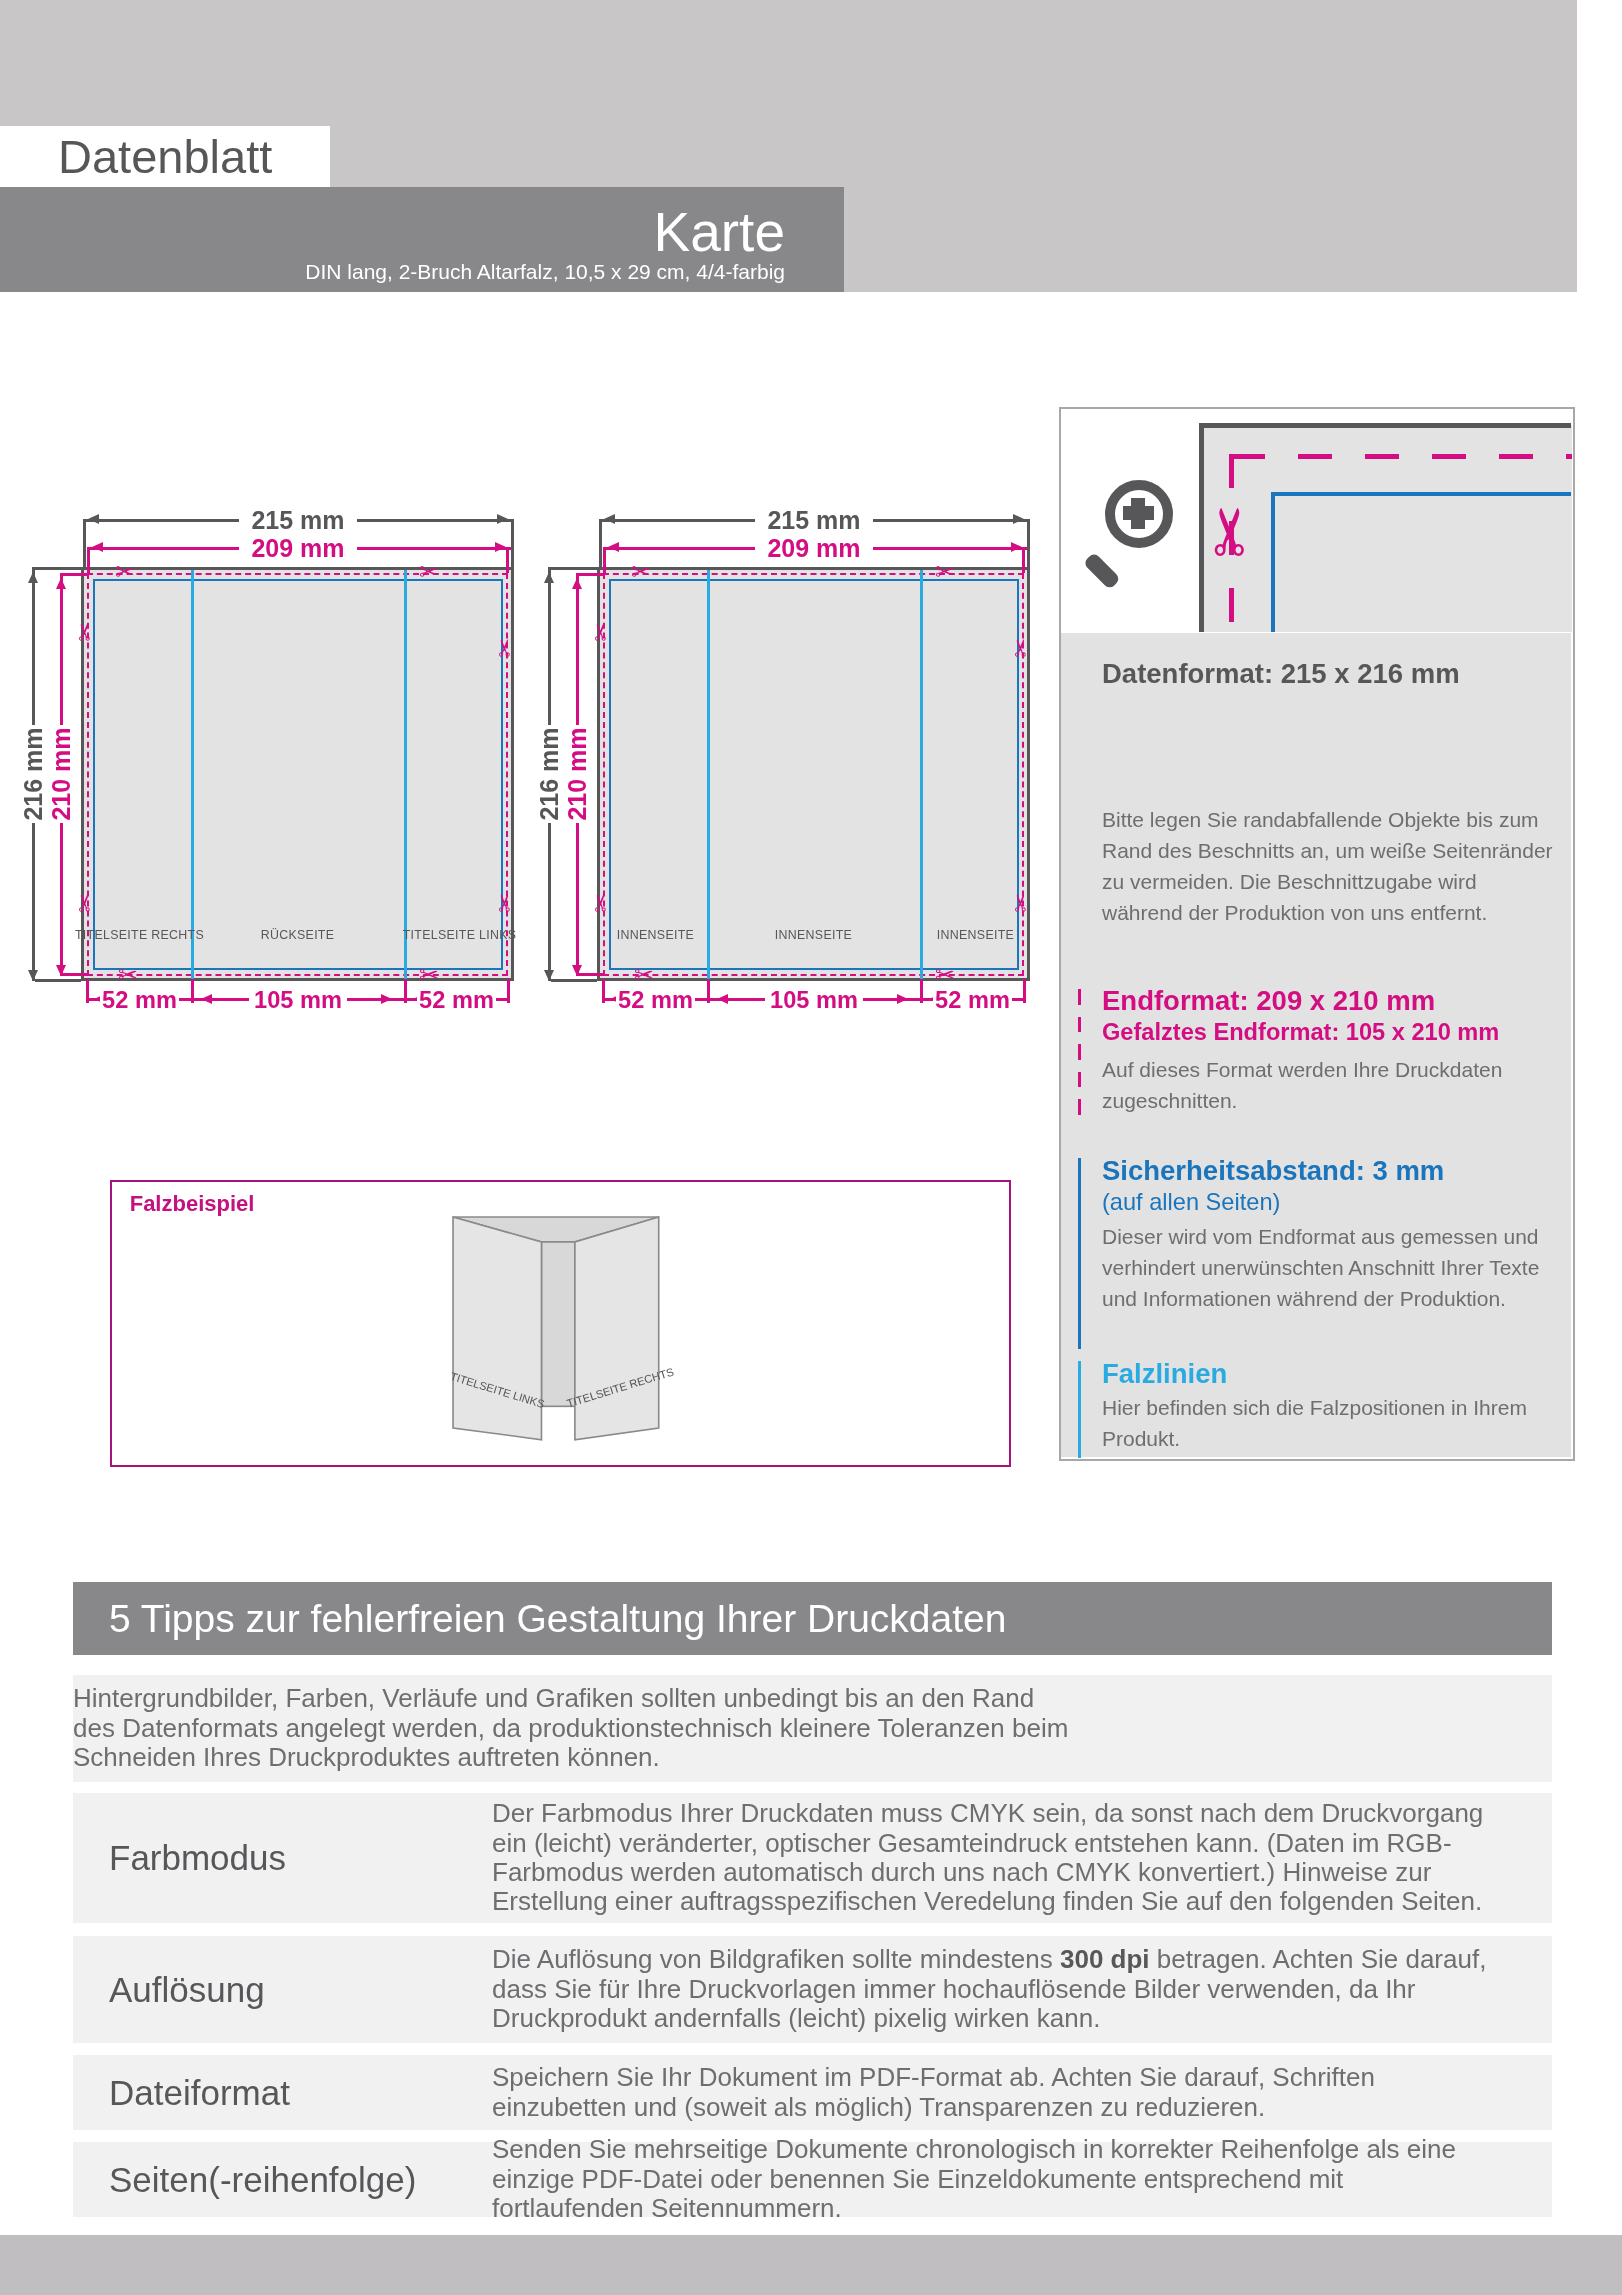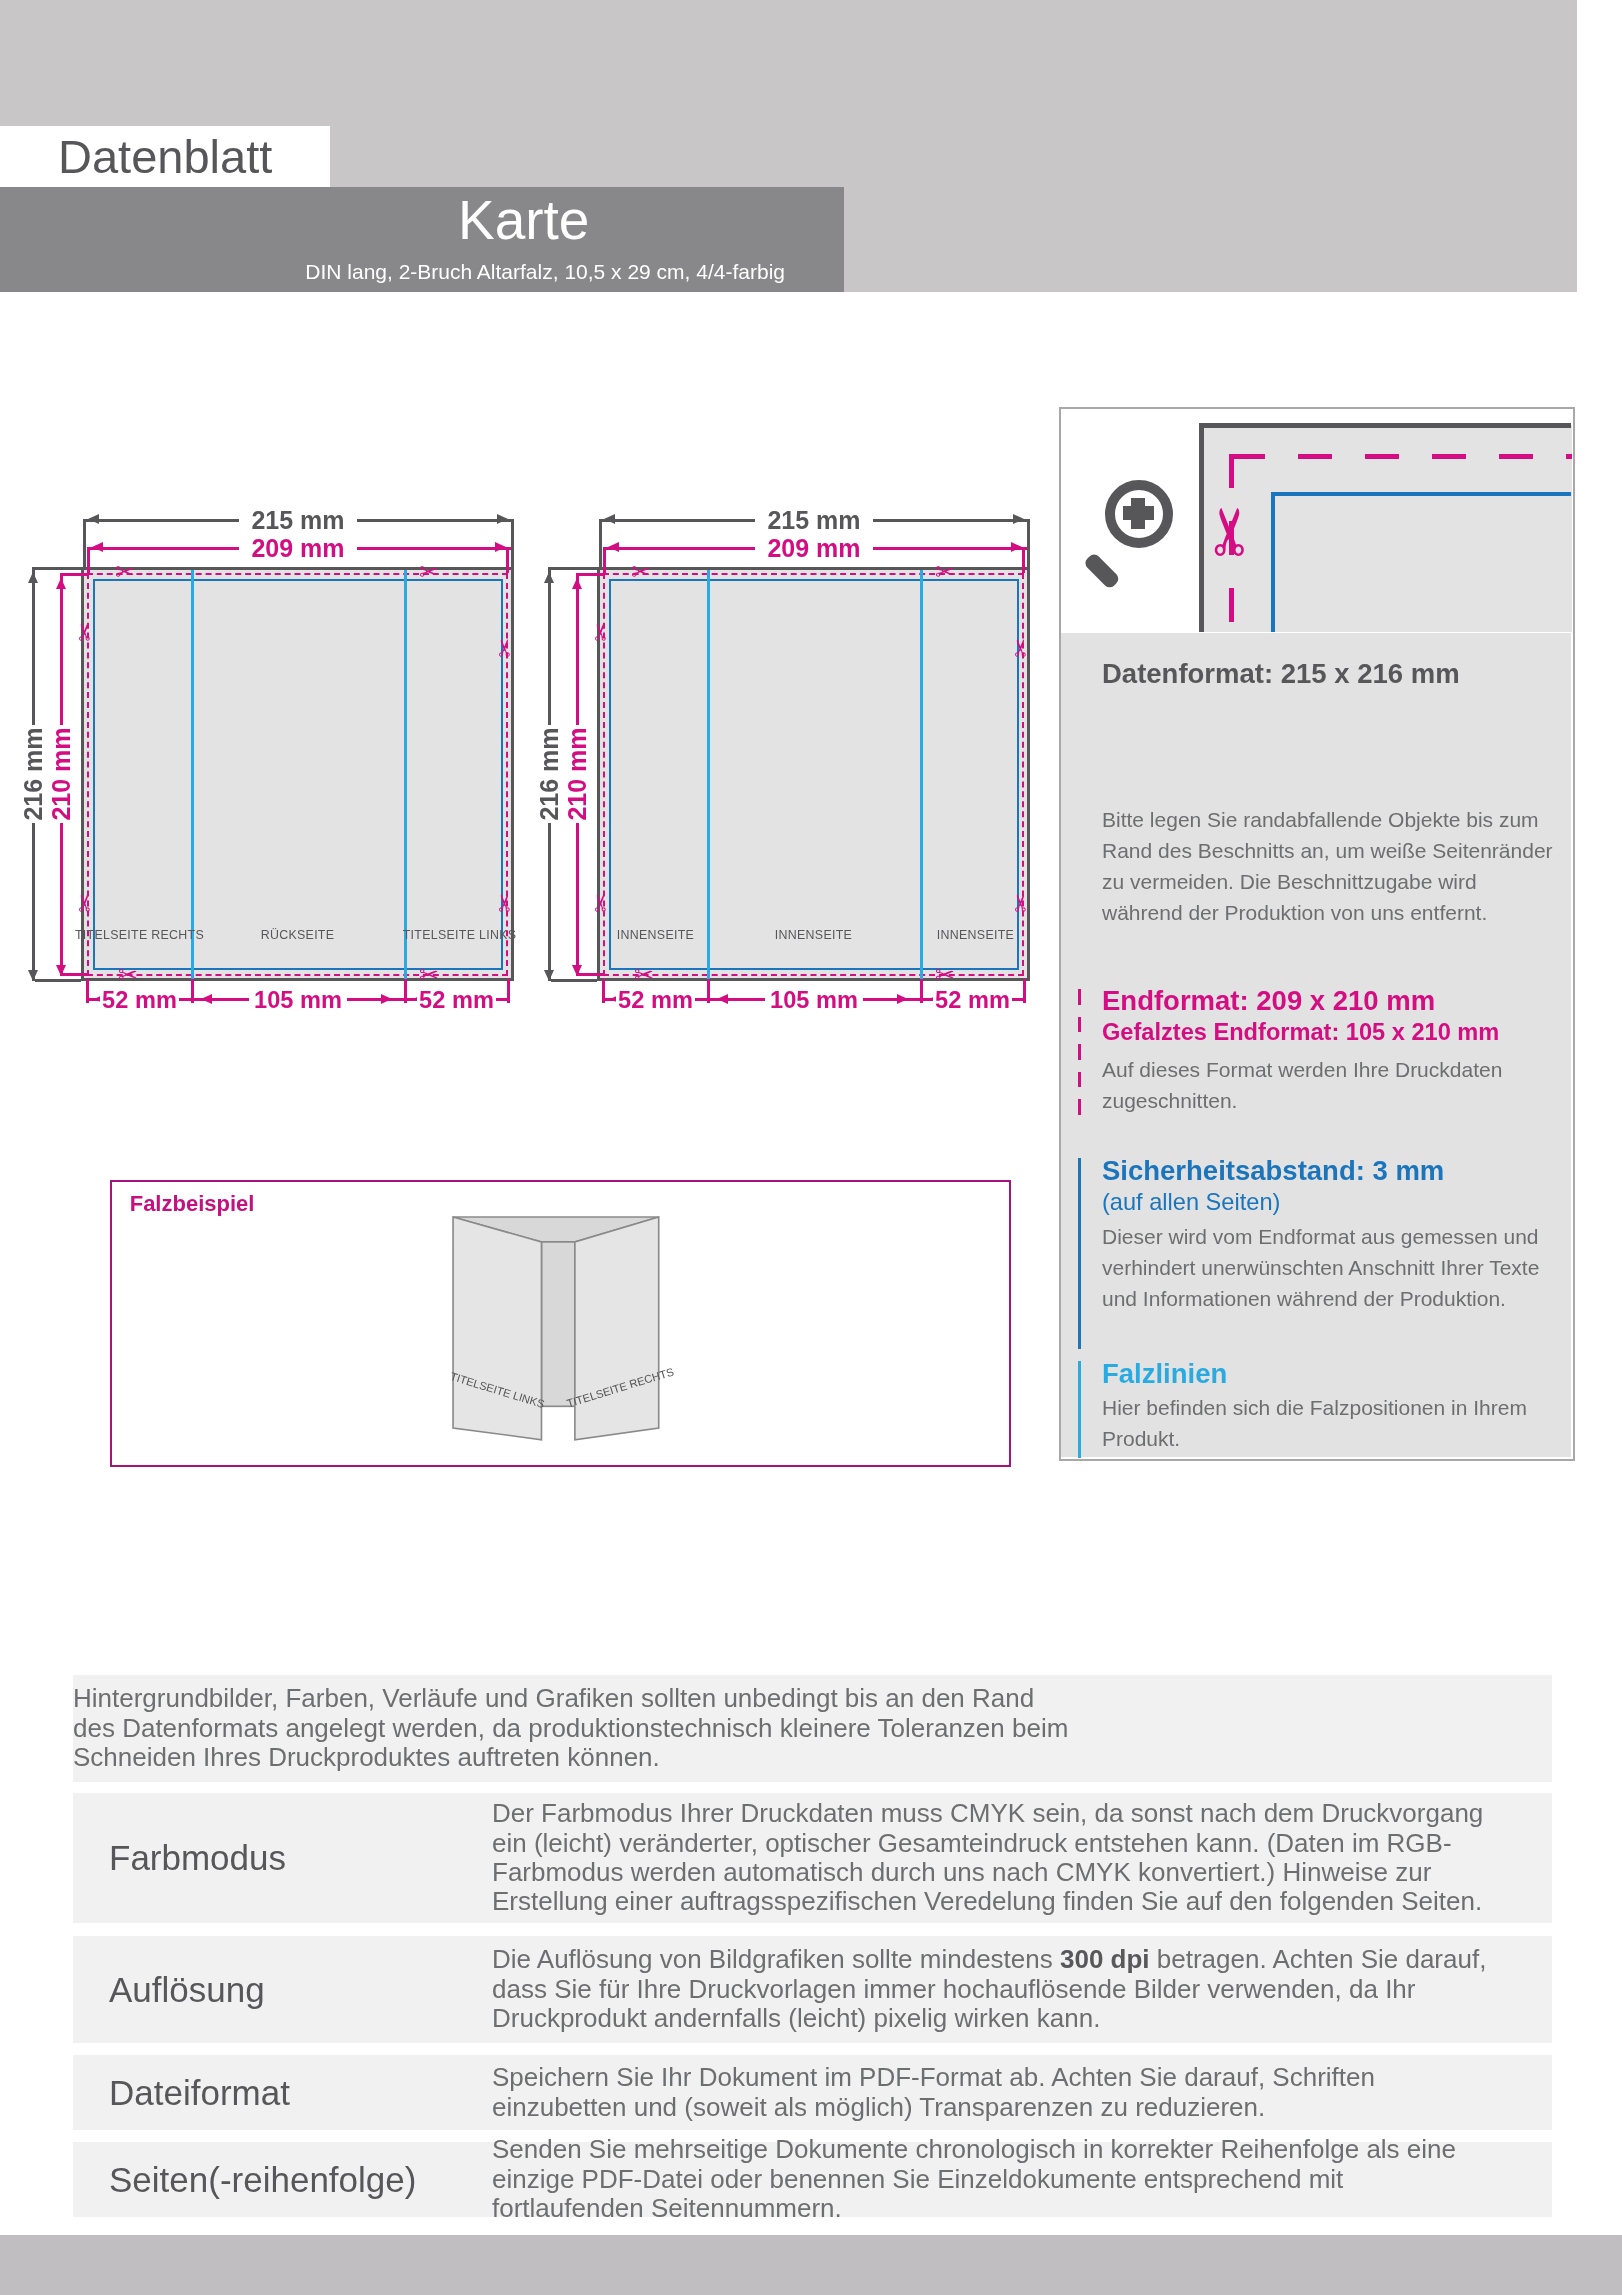--- a/index.html
+++ b/index.html
@@ -3,21 +3,21 @@
 <meta charset="utf-8">
 <style>
   html,body{margin:0;padding:0;background:#fff;}
   #page{position:relative;width:1623px;height:2295px;background:#ffffff;overflow:hidden;
         font-family:"Liberation Sans",sans-serif;}
   
   #band-top{position:absolute;left:0;top:0;width:1577px;height:292px;background:#c8c6c7;}
   #badge{position:absolute;left:0;top:126px;width:330px;height:61px;background:#ffffff;}
   #badge span{display:block;padding-left:58px;font-size:47px;line-height:61px;color:#57575a;}
   #band-title{position:absolute;left:0;top:187px;width:844px;height:105px;background:#88888a;}
-  #ttl{position:absolute;left:458px;top:191px;width:327px;text-align:left;
+  #ttl{position:absolute;left:458px;top:203px;width:327px;text-align:right;
        font-size:55px;line-height:59px;color:#ffffff;}
   #sub{position:absolute;left:196px;top:260px;width:589px;text-align:right;
        font-size:21px;color:#ffffff;}
   
   .diag{position:absolute;top:484px;width:530px;height:576px;}
   #diagL{left:0;} #diagR{left:516px;}
   .d-card{position:absolute;left:81px;top:83px;width:433px;height:414px;
           border:3.3px solid #57575a;background:#e4e3e3;box-sizing:border-box;}
   .d-dash{position:absolute;left:87px;top:89px;width:421px;height:403px;
           border:2.6px dashed #d40d82;box-sizing:border-box;}
@@ -269,20 +269,23 @@
     <svg id="foldsvg" width="249" height="262" viewBox="0 0 380 400">
       <polygon points="29,26 343,26 215,64 164,64" fill="#d9d8d8" stroke="#8a8a8a" stroke-width="2.5"></polygon>
       <rect x="164" y="64" width="51" height="251" fill="#d9d8d8" stroke="#8a8a8a" stroke-width="2.5"></rect>
       <polygon points="29,26 164,64 164,366 29,348" fill="#e6e5e5" stroke="#8a8a8a" stroke-width="2.5"></polygon>
       <polygon points="343,26 215,64 215,366 343,348" fill="#e6e5e5" stroke="#8a8a8a" stroke-width="2.5"></polygon>
       <text x="95" y="296" font-size="17" fill="#555555" text-anchor="middle" transform="rotate(17 95 296)">TITELSEITE LINKS</text>
       <text x="286" y="292" font-size="17" fill="#555555" text-anchor="middle" transform="rotate(-17 286 292)">TITELSEITE RECHTS</text>
     </svg>
   </div>
 
+  <div id="tips-head">
+    <span>5 Tipps zur fehlerfreien Gestaltung Ihrer Druckdaten</span>
+  </div>
   <div class="trow" id="row1">
     <div class="tbody">Hintergrundbilder, Farben, Verläufe und Grafiken sollten unbedingt bis an den Rand des Datenformats angelegt werden, da produktionstechnisch kleinere Toleranzen beim Schneiden Ihres Druckproduktes auftreten können.</div>
   </div>
   <div class="trow" id="row2">
     <div class="tlabel">Farbmodus</div>
     <div class="tbody">Der Farbmodus Ihrer Druckdaten muss CMYK sein, da sonst nach dem Druckvorgang ein (leicht) veränderter, optischer Gesamteindruck entstehen kann. (Daten im RGB-Farbmodus werden automatisch durch uns nach CMYK konvertiert.) Hinweise zur Erstellung einer auftragsspezifischen Veredelung finden Sie auf den folgenden Seiten.</div>
   </div>
   <div class="trow" id="row3">
     <div class="tlabel">Auflösung</div>
     <div class="tbody"><span>Die Auflösung von Bildgrafiken sollte mindestens </span><b class="dk">300 dpi</b><span> betragen. Achten Sie darauf, dass Sie für Ihre Druckvorlagen immer hochauflösende Bilder verwenden, da Ihr Druckprodukt andernfalls (leicht) pixelig wirken kann.</span></div>

